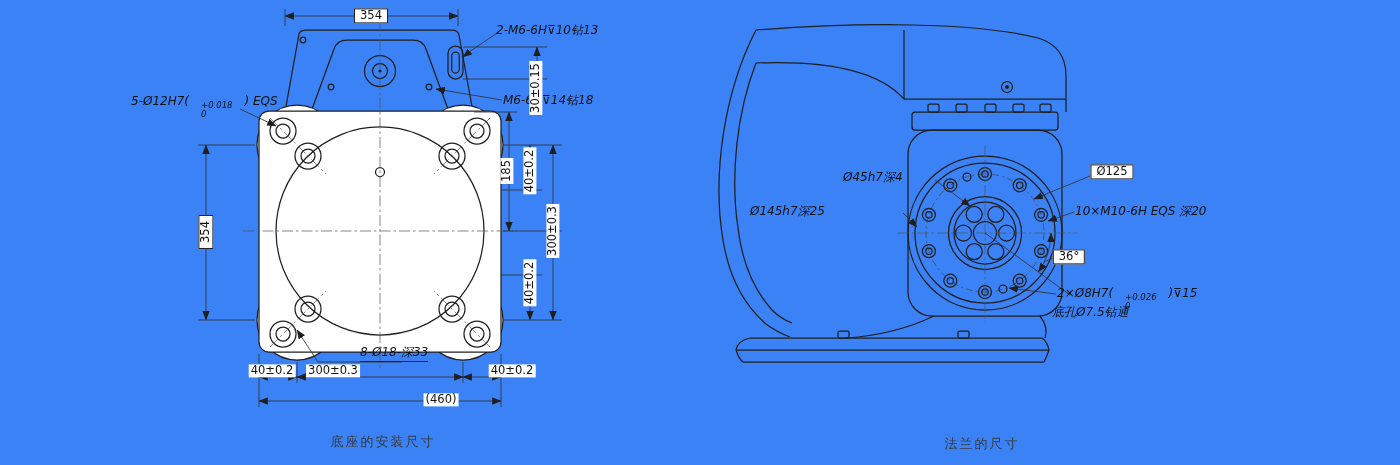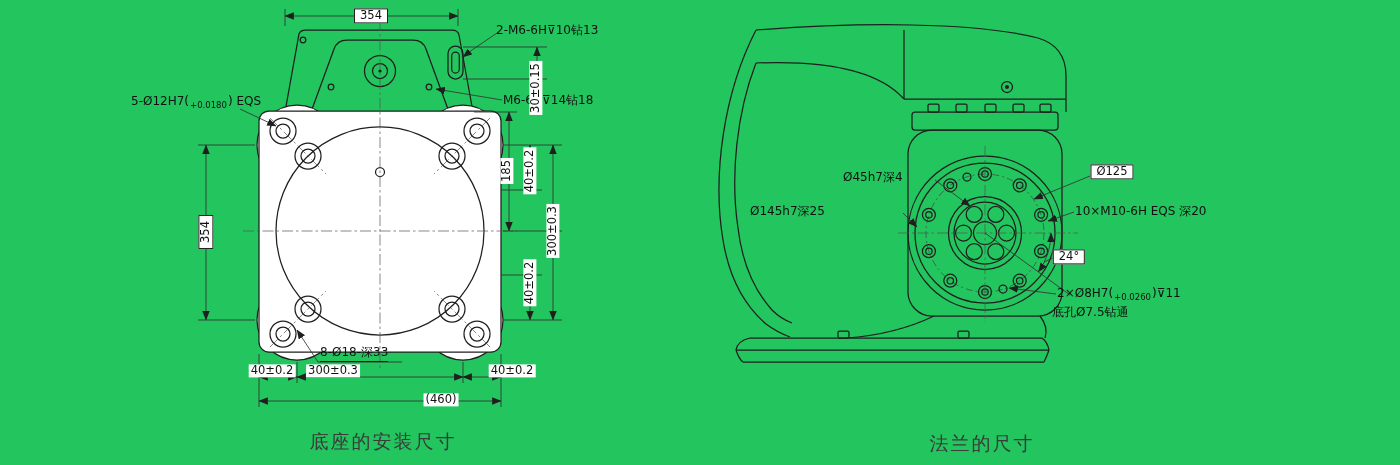--- a/index.html
+++ b/index.html
@@ -1,27 +1,27 @@
 <!DOCTYPE html>
 <html><head>
 <meta charset="utf-8">
 <style>
   html,body{margin:0;padding:0;background:#fff;}
   body{font-family:"DejaVu Sans", "Liberation Sans", sans-serif;}
-  .sheet{position:relative;width:1400px;height:465px;background:#22c55e;overflow:hidden;}
+  .sheet{position:relative;width:1400px;height:465px;background:#3b82f6;overflow:hidden;}
   .stage{position:absolute;left:0;top:0;}
   .lbl{position:absolute;font-size:11.5px;color:#111;white-space:nowrap;line-height:1.15;}
   .dim{background:#fff;padding:0 2px;}
   .ctr{transform:translate(-50%,-50%);}
   .rot{transform:translate(-50%,-50%) rotate(-90deg);}
   .boxed{border:1px solid #1f1f1f;padding:0 5px;}
-  .note{font-size:12px;}
-  .tol{display:inline-flex;flex-direction:row;align-items:flex-start;font-size:8.5px;line-height:1.05;vertical-align:-3px;margin:0 1px;justify-content:flex-end;}
-  .underlined{border-bottom:1px solid #1f1f1f;padding-bottom:1px;}
-  .caption{font-size:19px;color:#3a3a3a;letter-spacing:2px;}
+  .note{font-size:12px;font-style:italic;}
+  .tol{display:inline-flex;flex-direction:column;align-items:flex-start;font-size:8.5px;line-height:1.05;vertical-align:-3px;margin:0 12px;justify-content:flex-end;}
+  .underlined{border-bottom:1px solid #1f1f1f;padding-bottom:1px;margin-left:40px;}
+  .caption{font-size:13px;color:#3a3a3a;letter-spacing:2px;}
   
   .ol{stroke:#1f1f1f;stroke-width:1.25;fill:none;}
   .olf{stroke:#1f1f1f;stroke-width:1.25;fill:#fff;}
   .thin{stroke:#333;stroke-width:0.85;fill:none;}
   .cl{stroke:#555;stroke-width:0.7;fill:none;stroke-dasharray:11 3 2.5 3;}
   .dash{stroke:#444;stroke-width:0.7;fill:none;stroke-dasharray:7 3 2 3;}
   .dot{fill:#1f1f1f;stroke:none;}
 </style>
 </head>
 <body>
@@ -243,23 +243,23 @@
 <div class="lbl note underlined" style="left:320px;top:346px">8-Ø18-深33</div>
 <div class="lbl dim ctr" style="left:272px;top:371px">40±0.2</div>
 <div class="lbl dim ctr" style="left:333px;top:371px">300±0.3</div>
 <div class="lbl dim ctr" style="left:512px;top:371px">40±0.2</div>
 <div class="lbl dim ctr" style="left:441px;top:400px">(460)</div>
 
 <div class="lbl dim boxed ctr" style="left:1112px;top:172px">Ø125</div>
 <div class="lbl note" style="left:843px;top:171px">Ø45h7深4</div>
 <div class="lbl note" style="left:750px;top:205px">Ø145h7深25</div>
 <div class="lbl note" style="left:1075px;top:205px">10×M10-6H EQS 深20</div>
-<div class="lbl dim boxed ctr" style="left:1069px;top:257px">24°</div>
+<div class="lbl dim boxed ctr" style="left:1069px;top:257px">36°</div>
 <div class="lbl note" style="left:1057px;top:287px"><span>2×Ø8H7(</span><span class="tol">
         <span>+0.026</span>
         <span>0</span>
-      </span><span>)⊽11</span></div>
+      </span><span>)⊽15</span></div>
 <div class="lbl note" style="left:1052px;top:306px">底孔Ø7.5钻通</div>
 
 <div class="lbl caption ctr" style="left:383px;top:442px">底座的安装尺寸</div>
 <div class="lbl caption ctr" style="left:982px;top:444px">法兰的尺寸</div>
 
 </div>
 
 </body></html>

